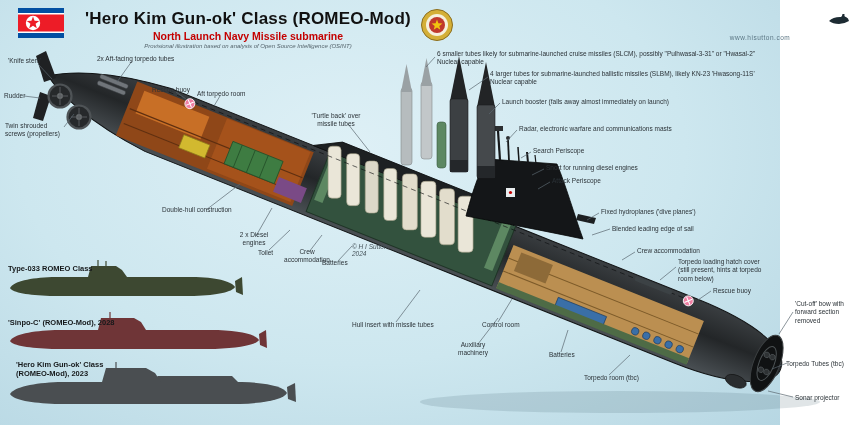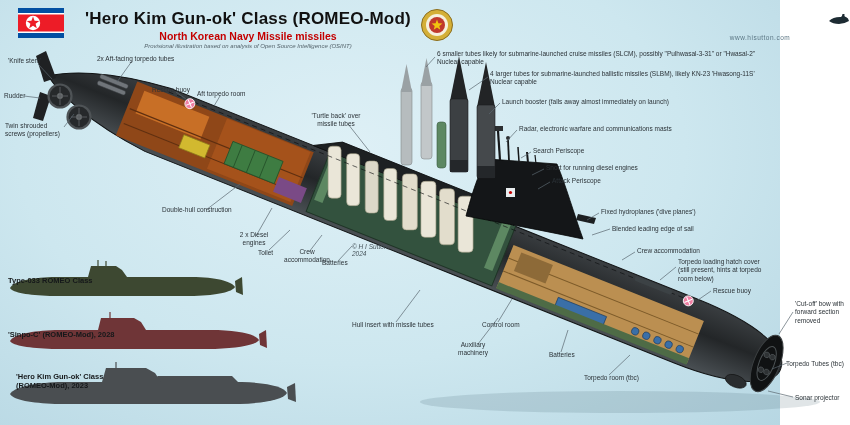--- a/index.html
+++ b/index.html
@@ -16,21 +16,21 @@
     font-size:10.5px; font-weight:bold; color:#c40000; }
   .hdr-note { position:absolute; left:72px; top:43px; width:352px; text-align:center;
     font-size:6px; font-style:italic; color:#55646c; }
   .brand-box { position:absolute; left:694px; top:9px; width:132px; height:23px;
     border:2px solid #9db3bc; border-radius:8px; display:flex; align-items:center; justify-content:center; }
   .brand-name { font-size:12.5px; font-weight:bold; letter-spacing:2.5px; color:#f6fafb;
     text-shadow:0 0 2px rgba(90,120,135,.7); }
   .brand-url { position:absolute; left:694px; top:34px; width:132px; text-align:center;
     font-size:6.5px; color:#5b7684; letter-spacing:0.5px; }
   .lbl { position:absolute; font-size:6.5px; line-height:1.3; color:#2b3237; white-space:pre-line; }
-  .complbl { position:absolute; font-size:7.5px; font-weight:bold; color:#15181a; line-height:1.2; white-space:pre-line;margin-top:12px; }
+  .complbl { position:absolute; font-size:7.5px; font-weight:bold; color:#15181a; line-height:1.2; white-space:pre-line; }
   .credit { position:absolute; left:352px; top:243px; width:50px;
     font-size:6.5px; font-style:italic; color:#46535a; }
 </style>
 </head>
 <body>
 
 <div class="stage">
 
   <svg width="850" height="425" viewBox="0 0 850 425">
     <defs>
@@ -253,21 +253,21 @@
 
   <svg width="46" height="30" style="left:18px;top:8px;">
     <rect width="46" height="30" fill="#024fa2"></rect>
     <rect y="5" width="46" height="20" fill="#ffffff"></rect>
     <rect y="6.5" width="46" height="17" fill="#ed1c27"></rect>
     <circle cx="15" cy="15" r="7.2" fill="#ffffff"></circle>
     <polygon points="15,8.5 16.6,12.8 21.2,13 17.6,15.8 18.8,20.3 15,17.7 11.2,20.3 12.4,15.8 8.8,13 13.4,12.8" fill="#ed1c27"></polygon>
   </svg>
 
   <div class="hdr-title">'Hero Kim Gun-ok' Class (ROMEO-Mod)</div>
-  <div class="hdr-sub">North Korean Navy Missile missiles</div>
+  <div class="hdr-sub">North Launch Navy Missile submarine</div>
   <div class="hdr-note">Provisional illustration based on analysis of Open Source Intelligence (OSINT)</div>
 
   <svg width="34" height="34" style="left:420px;top:8px;">
     <circle cx="17" cy="17" r="15.5" fill="#d4af37" stroke="#8a6d1f" stroke-width="1"></circle>
     <circle cx="17" cy="17" r="11" fill="#f6f0dc"></circle>
     <circle cx="17" cy="17" r="8" fill="#c0392b"></circle>
     <polygon points="17,11.5 18.4,15.3 22.4,15.4 19.3,17.9 20.3,21.8 17,19.5 13.7,21.8 14.7,17.9 11.6,15.4 15.6,15.3" fill="#f1c40f"></polygon>
   </svg>
 
   <div class="brand-url">www.hisutton.com</div>

